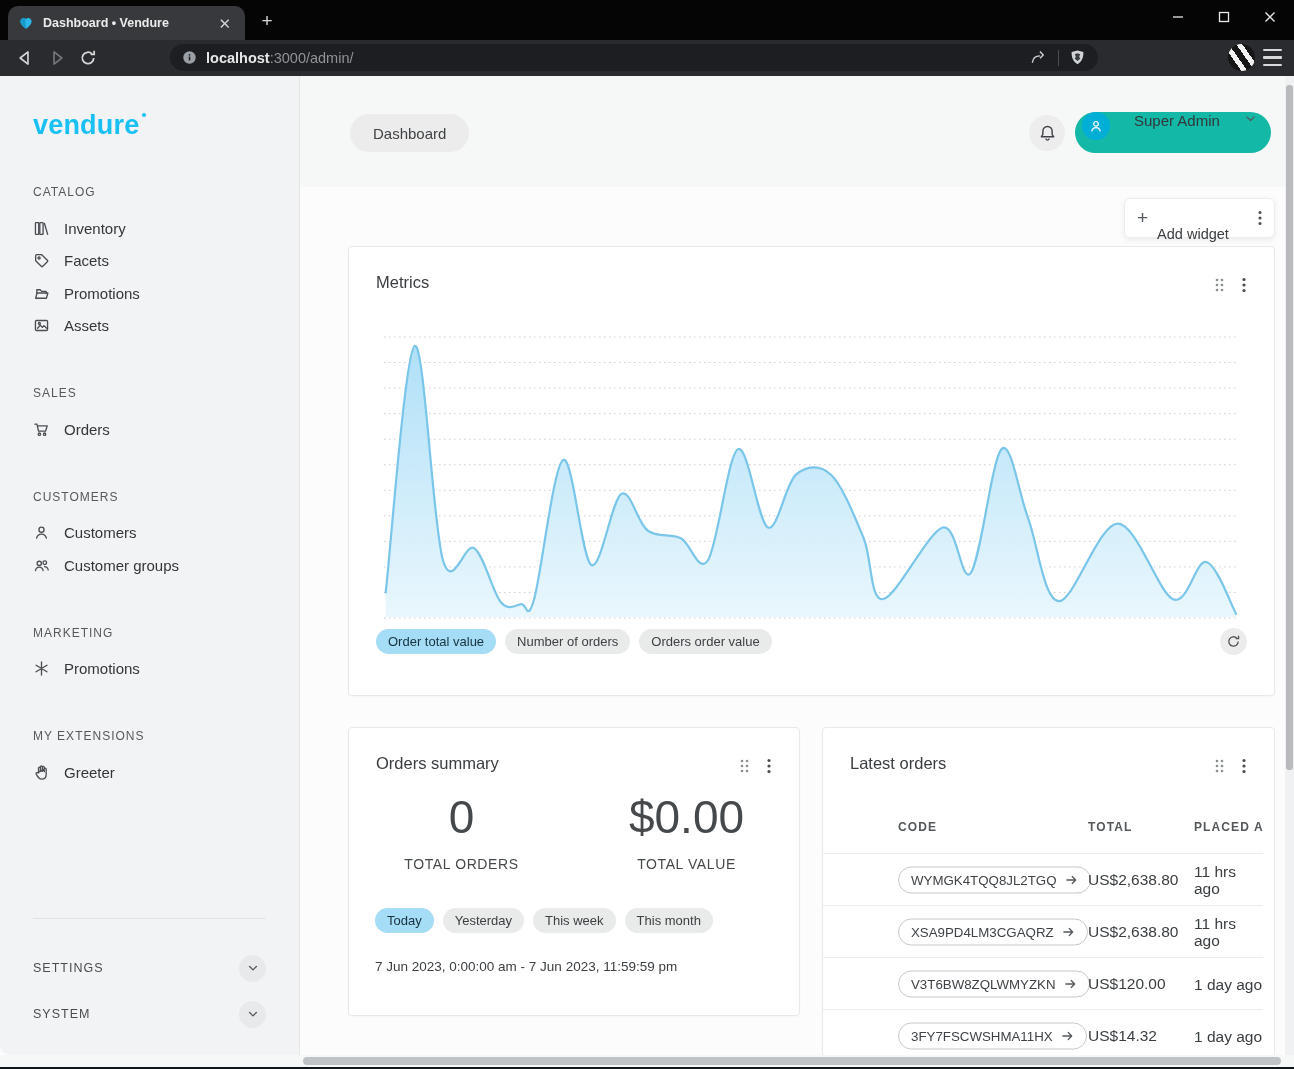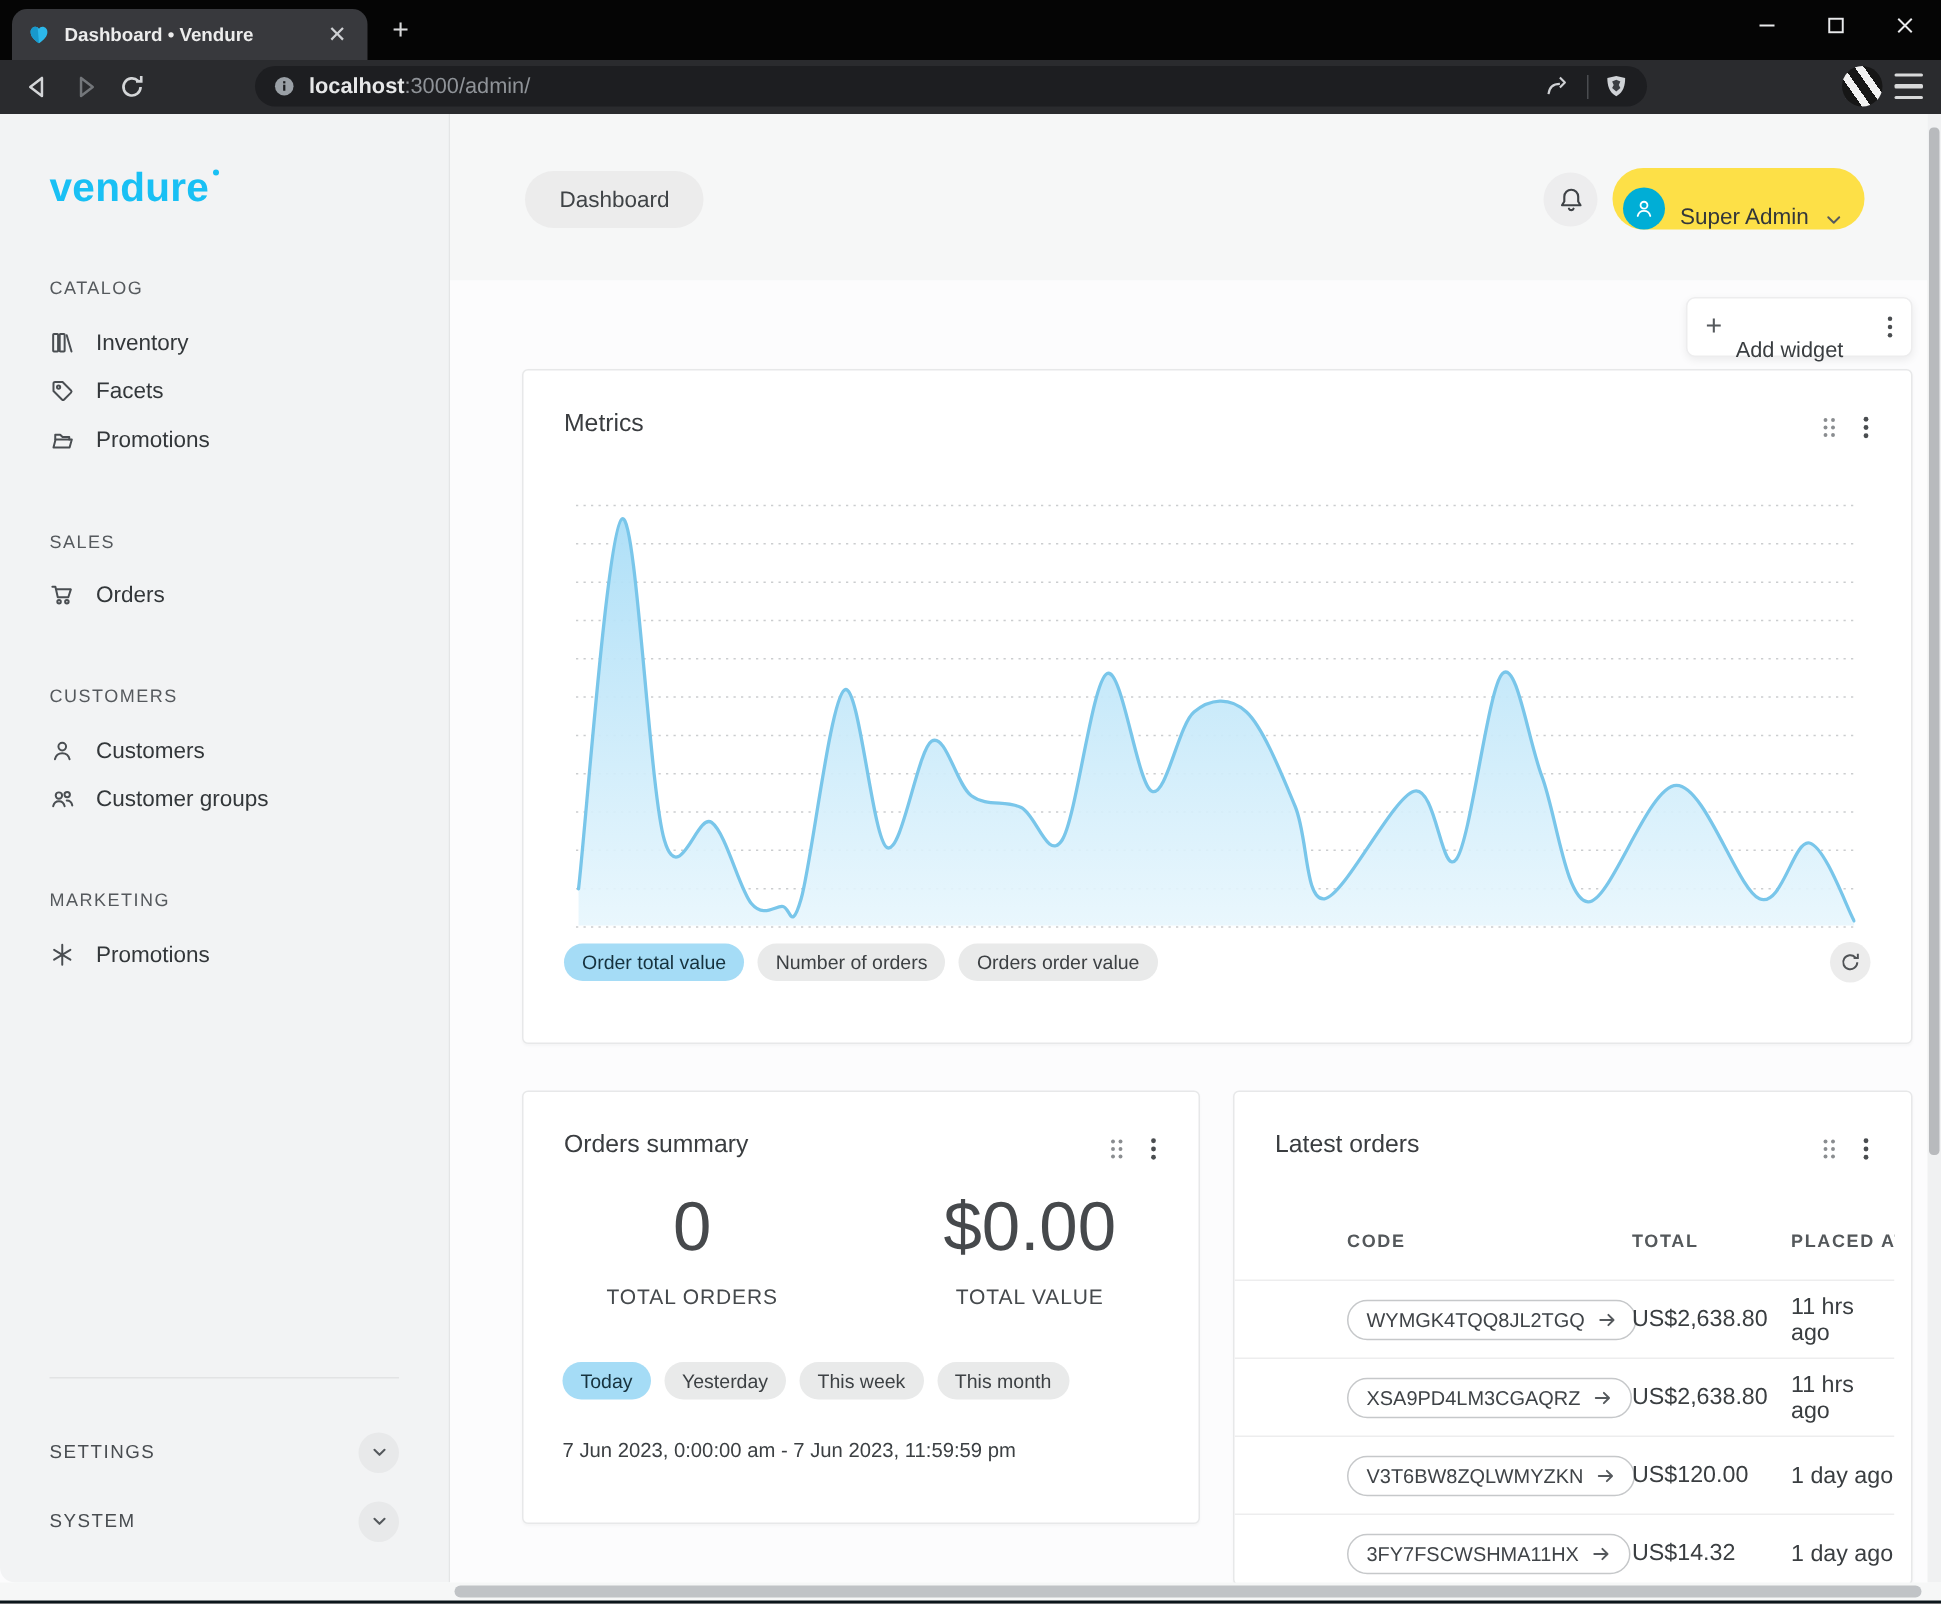--- a/index.html
+++ b/index.html
@@ -50,22 +50,22 @@
   .collapse-label { font-size:12.5px; letter-spacing:1px; color:#494d51; }
   .chev-btn { width:27px; height:27px; border-radius:50%; background:#e8e9ea; border:none; display:flex;
               align-items:center; justify-content:center; color:#55595d; cursor:pointer; }
 
   
   .crumb-pill { position:absolute; left:350px; top:114px; height:38px; padding:0 23px; border-radius:19px;
                 background:#ececec; border:none; font-family:inherit; font-size:15px; color:#3f4346;
                 display:flex; align-items:center; cursor:pointer; }
   .bell-btn { position:absolute; left:1029px; top:115px; width:36px; height:36px; border-radius:50%;
               background:#ededee; border:none; display:flex; align-items:center; justify-content:center; cursor:pointer; }
-  .user-pill { position:absolute; left:1075px; top:112px; height:41px; border-radius:21px; background:#fde047;
-               border:none; display:flex; align-items:flex-end; gap:10px; padding:0 14px 0 7px; cursor:pointer; font-family:inherit; }
+  .user-pill { position:absolute; left:1075px; top:112px; height:41px; border-radius:21px; background:#14b8a6;
+               border:none; display:flex; align-items:flex-start; gap:24px; padding:0 14px 0 7px; cursor:pointer; font-family:inherit; }
   .user-avatar { width:28px; height:28px; border-radius:50%; background:#00aed6; display:flex;
                  align-items:center; justify-content:center; color:#fff; }
   .user-name { font-size:15px; color:#33373a; }
 
   
   .add-widget { position:absolute; left:1124px; top:198px; width:151px; height:40px; background:#fff;
                 border:1px solid #ededee; border-radius:6px; box-shadow:0 2px 6px rgba(0,0,0,.07);
                 display:flex; align-items:center; gap:9px; padding:0 12px; cursor:pointer; font-family:inherit; }
   .add-widget .plus { font-size:19px; color:#55595d; line-height:1; margin-top:-2px; }
   .add-widget .lbl { font-size:14.5px; color:#3a3e41; flex:1; text-align:left;margin-top:32px; }
@@ -223,20 +223,30 @@
           </div>
           <div class="nav-item">
             <span class="nav-icon">
               <svg class="ic" width="17" height="17" viewBox="0 0 16 16" fill="none" stroke="currentColor" stroke-width="1.25" stroke-linecap="round" stroke-linejoin="round">
                 <path d="M2.5 12.5l1.3-5h10.2l-1.4 5z"></path>
                 <path d="M3.6 7.5v-3h3.1l1.5 1.5h4.2v1.5"></path>
               </svg>
             </span>
             <span class="nav-label">Promotions</span>
           </div>
+          <div class="nav-item">
+            <span class="nav-icon">
+              <svg class="ic" width="17" height="17" viewBox="0 0 16 16" fill="none" stroke="currentColor" stroke-width="1.25" stroke-linecap="round" stroke-linejoin="round">
+                <rect x="2.3" y="3.3" width="11.4" height="9.4" rx="1"></rect>
+                <path d="M4.3 10.6l2.5-3 2 2.2 1.5-1.7 2.6 2.5"></path>
+                <circle cx="6" cy="6" r=".9"></circle>
+              </svg>
+            </span>
+            <span class="nav-label">Assets</span>
+          </div>
         </div>
         <div class="nav-section">
           <div class="nav-heading">SALES</div>
           <div class="nav-item">
             <span class="nav-icon">
               <svg class="ic" width="17" height="17" viewBox="0 0 16 16" fill="none" stroke="currentColor" stroke-width="1.25" stroke-linecap="round" stroke-linejoin="round">
                 <path d="M1.8 3h1.9l1.5 6.6h6.6l1.6-5H4.2"></path>
                 <circle cx="6" cy="12.4" r="1.1"></circle>
                 <circle cx="10.9" cy="12.4" r="1.1"></circle>
               </svg>
@@ -269,20 +279,31 @@
         </div>
         <div class="nav-section">
           <div class="nav-heading">MARKETING</div>
           <div class="nav-item">
             <span class="nav-icon">
               <svg class="ic" width="17" height="17" viewBox="0 0 16 16" fill="none" stroke="currentColor" stroke-width="1.25" stroke-linecap="round" stroke-linejoin="round">
                 <path d="M8 1.8v12.4M2.9 4.9l10.2 6.2M13.1 4.9L2.9 11.1"></path>
               </svg>
             </span>
             <span class="nav-label">Promotions</span>
+          </div>
+        </div>
+        <div class="nav-section">
+          <div class="nav-heading">MY EXTENSIONS</div>
+          <div class="nav-item">
+            <span class="nav-icon">
+              <svg class="ic" width="17" height="17" viewBox="0 0 16 16" fill="none" stroke="currentColor" stroke-width="1.25" stroke-linecap="round" stroke-linejoin="round">
+                <path d="M5.2 8.2V3.8a.9.9 0 0 1 1.8 0V7m0-3.7V2.6a.9.9 0 0 1 1.8 0V7m0-3.9a.9.9 0 0 1 1.8 0v4.3m0-2.6a.9.9 0 0 1 1.8 0v5c0 2.7-1.7 4.4-4.2 4.4-2 0-3-.9-4.2-3L3 9.4c-.5-.8.6-1.8 1.3-1z"></path>
+              </svg>
+            </span>
+            <span class="nav-label">Greeter</span>
           </div>
         </div>
       </div>
     <div class="sidebar-bottom">
       <div class="sidebar-divider"></div>
       <div id="sidebar-collapsed">
           <div class="collapse-row">
             <span class="collapse-label">SETTINGS</span>
             <button class="chev-btn">
               <svg class="ic" width="12" height="12" viewBox="0 0 16 16" fill="none" stroke="currentColor" stroke-width="1.8" stroke-linecap="round" stroke-linejoin="round">

